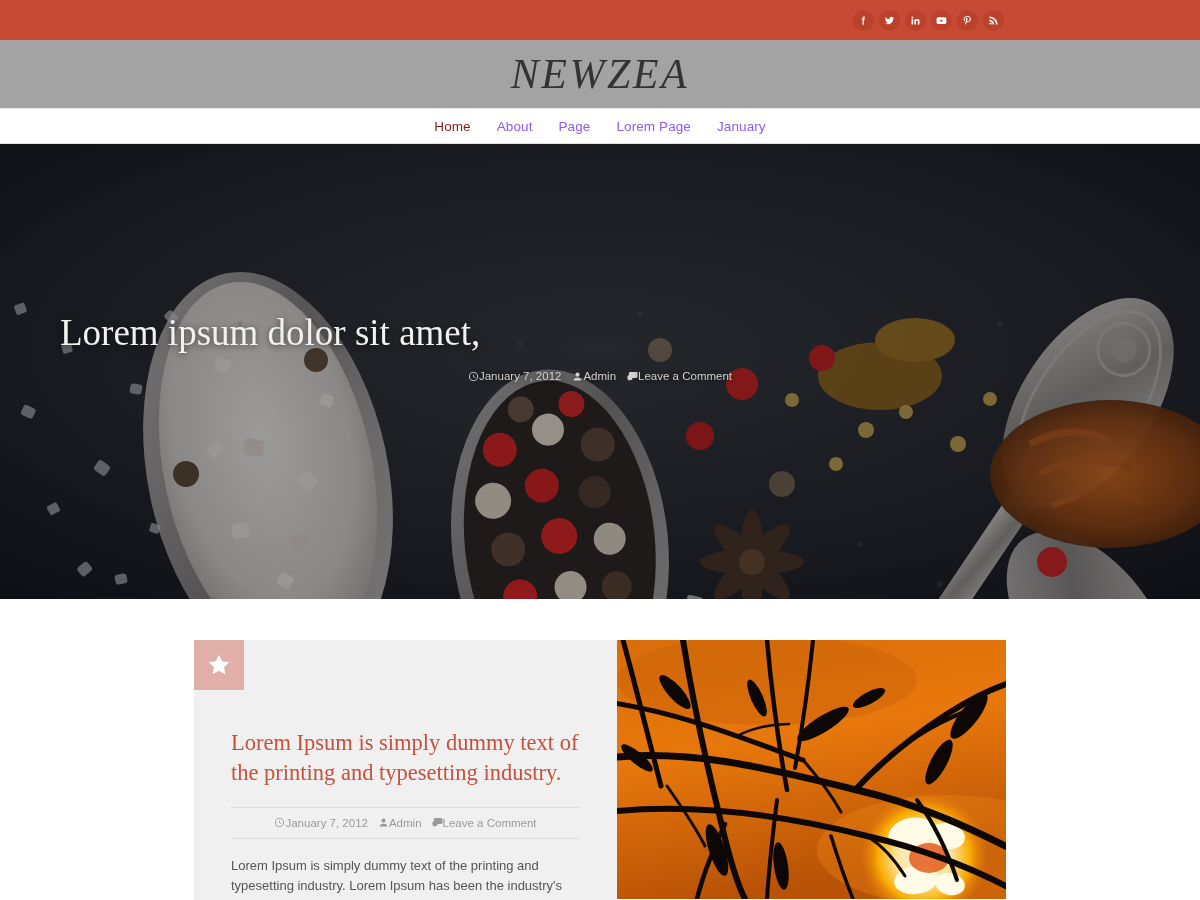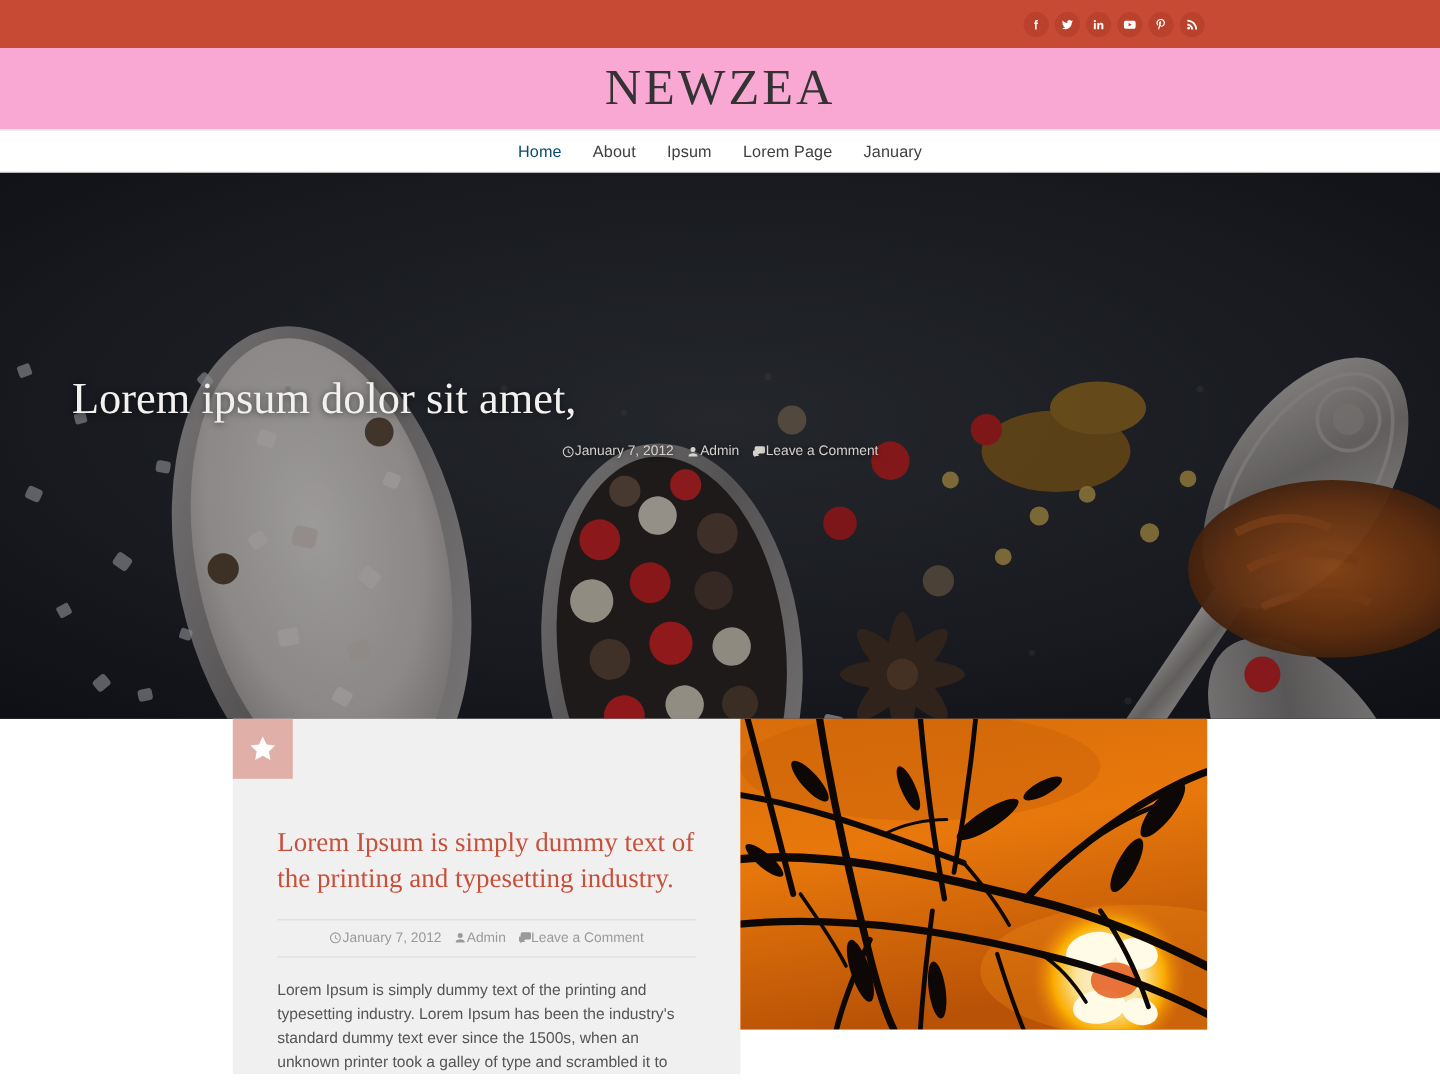--- a/index.html
+++ b/index.html
@@ -38,24 +38,25 @@
     cursor: pointer;
   }
   .social-btn svg { display: block; }
   .social-btn svg path,
   .social-btn svg circle,
   .social-btn svg rect { fill: #ffffff; }
 
   
   .branding {
     height: 68px;
-    background: #f9a8d4;
+    background: #a3a3a3;
     display: flex;
     align-items: center;
     justify-content: center;
+    font-style: italic;
   }
   .site-title {
     font-family: "Liberation Serif", serif;
     font-size: 42px;
     font-weight: 400;
     letter-spacing: 2.5px;
     color: #333333;
     line-height: 1;
     cursor: pointer;
   }
@@ -71,25 +72,25 @@
     justify-content: center;
   }
   .nav-menu {
     display: flex;
     align-items: center;
     gap: 26px;
     list-style: none;
   }
   .nav-item {
     font-size: 13.5px;
-    color: #404040;
+    color: #8b5cf6;
     cursor: pointer;
     letter-spacing: 0.1px;
   }
-  .nav-item.active { color: #0c4a6e; }
+  .nav-item.active { color: #7f1d1d; }
 
   
   .hero {
     position: relative;
     height: 455px;
     overflow: hidden;
     background: #15171a;
   }
   .hero-art { position: absolute; inset: 0; }
   .hero-overlay {
@@ -123,20 +124,21 @@
     text-shadow: 0 1px 4px rgba(0,0,0,0.6);
   }
   .meta-chunk { display: inline-flex; align-items: center; gap: 0; cursor: pointer; }
   .meta-chunk svg { display: block; }
   .hero-meta .meta-chunk svg path,
   .hero-meta .meta-chunk svg circle { fill: #d5d1cd; }
 
   
   .content-wrap {
     background: #ffffff;
+    padding-top: 41px;
     height: 261px;
   }
   .post-row {
     width: 812px;
     margin: 0 auto;
     display: flex;
     align-items: flex-start;
   }
   .post-card {
     width: 423px;
@@ -242,21 +244,21 @@
 </div>
 
 <header class="branding">
   <h1 class="site-title">NEWZEA</h1>
 </header>
 
 <nav class="navbar">
   <ul class="nav-menu">
     <li class="nav-item active">Home</li>
     <li class="nav-item">About</li>
-    <li class="nav-item">Ipsum</li>
+    <li class="nav-item">Page</li>
     <li class="nav-item">Lorem Page</li>
     <li class="nav-item">January</li>
   </ul>
 </nav>
 
 <section class="hero">
 
   <div class="hero-art">
     <svg width="1200" height="455" viewBox="0 0 1200 455" preserveAspectRatio="none" aria-hidden="true">
       <defs>

